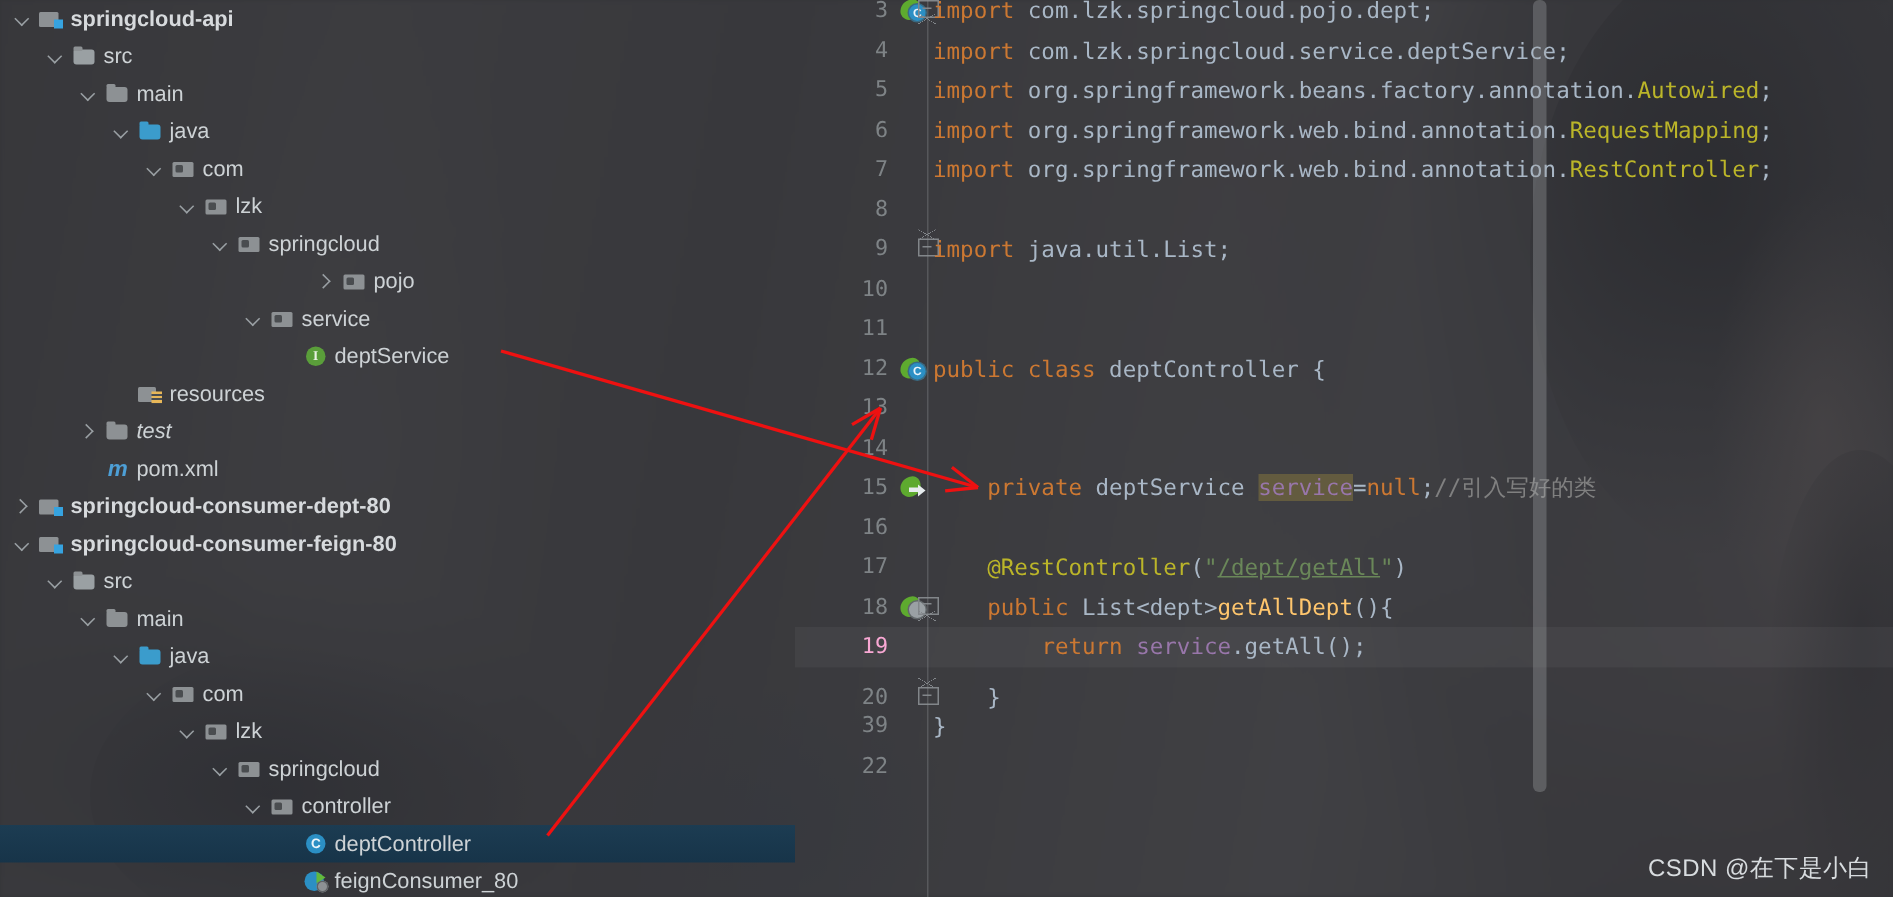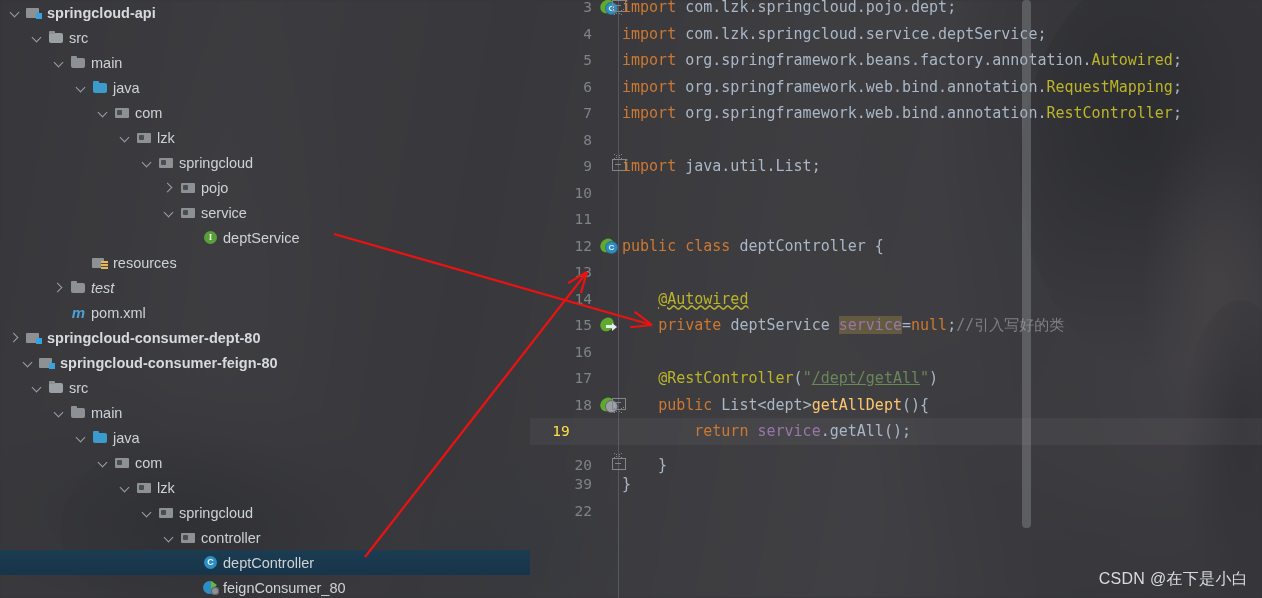--- a/index.html
+++ b/index.html
@@ -75,21 +75,21 @@
   
   #splitter{position:absolute;left:508px;top:0;width:22px;height:598px;z-index:4;}
   #vscroll{position:absolute;left:514px;top:0;width:9px;height:528px;background:rgba(160,163,166,.34);border-radius:4px;}
 
   
   #editor{position:absolute;left:530px;top:0;width:732px;height:598px;z-index:3;
     font-family:"DejaVu Sans Mono","Liberation Mono",monospace;font-size:15px;}
   .eline{position:absolute;left:0;width:732px;height:26.5px;line-height:26.5px;white-space:pre;}
   .eline.cur{background:rgba(255,255,255,.045);}
   .lnum{position:absolute;left:0;width:62px;text-align:right;color:#7e8386;font-size:14.5px;}
-  .lnum.hl{color:#fde047;text-align:center;}
+  .lnum.hl{color:#f9a8d4;}
   .gicon{position:absolute;left:70px;top:5px;width:17px;height:16px;}
   .gicon .bean{position:absolute;left:0;top:1px;width:14px;height:13px;border-radius:60% 40% 55% 45%;
       background:#5eaa2f;transform:rotate(-18deg);}
   .gicon .badge{position:absolute;left:6px;top:4px;width:11px;height:11px;border-radius:50%;
       background:#2b8fc4;box-shadow:0 0 0 1px #3a6a82;}
   .gicon .badge.gray{background:#9aa0a4;box-shadow:0 0 0 1px #63686b;}
   .gicon .badge.arrow{background:transparent;box-shadow:none;}
   .gicon .badge.arrow::before{content:"";position:absolute;left:0;top:4px;width:8px;height:3px;background:#e7ecef;}
   .gicon .badge.arrow::after{content:"";position:absolute;left:6px;top:1.5px;width:0;height:0;
       border-left:5px solid #e7ecef;border-top:4px solid transparent;border-bottom:4px solid transparent;}
@@ -185,21 +185,21 @@
         <span class="ic pkg"></span>
         <span class="lbl">lzk</span>
       </div>
       <div class="row" style="top: 150px;">
         <span style="display: inline-block; flex: 0 0 auto; width: 140px;"></span>
         <span class="arrowtog down"></span>
         <span style="display: inline-block; flex: 0 0 auto; width: 5px;"></span>
         <span class="ic pkg"></span>
         <span class="lbl">springcloud</span>
       </div>
-      <div class="row" style="top: 175px;">
+      <div class="row" style="top: 175px; padding-left: 48px;">
         <span style="display: inline-block; flex: 0 0 auto; width: 162px;"></span>
         <span class="arrowtog right"></span>
         <span style="display: inline-block; flex: 0 0 auto; width: 5px;"></span>
         <span class="ic pkg"></span>
         <span class="lbl">pojo</span>
       </div>
       <div class="row" style="top: 200px;">
         <span style="display: inline-block; flex: 0 0 auto; width: 162px;"></span>
         <span class="arrowtog down"></span>
         <span style="display: inline-block; flex: 0 0 auto; width: 5px;"></span>
@@ -234,21 +234,21 @@
         <span class="ic maven">m</span>
         <span class="lbl">pom.xml</span>
       </div>
       <div class="row bold" style="top: 325px;">
         <span style="display: inline-block; flex: 0 0 auto; width: 8px;"></span>
         <span class="arrowtog right"></span>
         <span style="display: inline-block; flex: 0 0 auto; width: 5px;"></span>
         <span class="ic module"></span>
         <span class="lbl">springcloud-consumer-dept-80</span>
       </div>
-      <div class="row bold" style="top: 350px; padding-left: 13px;">
+      <div class="row bold" style="top: 350px;">
         <span style="display: inline-block; flex: 0 0 auto; width: 8px;"></span>
         <span class="arrowtog down"></span>
         <span style="display: inline-block; flex: 0 0 auto; width: 5px;"></span>
         <span class="ic module"></span>
         <span class="lbl">springcloud-consumer-feign-80</span>
       </div>
       <div class="row" style="top: 375px;">
         <span style="display: inline-block; flex: 0 0 auto; width: 30px;"></span>
         <span class="arrowtog down"></span>
         <span style="display: inline-block; flex: 0 0 auto; width: 5px;"></span>
@@ -325,21 +325,21 @@
       <div class="eline" style="top: 20.5px;"><span class="lnum">4</span><span class="code"><span class="k">import </span><span class="t">com.lzk.springcloud.service.deptService</span><span class="t">;</span></span></div>
       <div class="eline" style="top: 47px;"><span class="lnum">5</span><span class="code"><span class="k">import </span><span class="t">org.springframework.beans.factory.annotation.</span><span class="an">Autowired</span><span class="t">;</span></span></div>
       <div class="eline" style="top: 73.5px;"><span class="lnum">6</span><span class="code"><span class="k">import </span><span class="t">org.springframework.web.bind.annotation.</span><span class="an">RequestMapping</span><span class="t">;</span></span></div>
       <div class="eline" style="top: 100px;"><span class="lnum">7</span><span class="code"><span class="k">import </span><span class="t">org.springframework.web.bind.annotation.</span><span class="an">RestController</span><span class="t">;</span></span></div>
       <div class="eline" style="top: 126.5px;"><span class="lnum">8</span><span class="code"></span></div>
       <div class="eline" style="top: 153px;"><span class="lnum">9</span><span class="fold up"><span class="box"></span></span><span class="code"><span class="k">import </span><span class="t">java.util.List</span><span class="t">;</span></span></div>
       <div class="eline" style="top: 179.5px;"><span class="lnum">10</span><span class="code"></span></div>
       <div class="eline" style="top: 206px;"><span class="lnum">11</span></div>
       <div class="eline" style="top: 232.5px;"><span class="lnum">12</span><span class="gicon"><span class="bean"></span><span class="badge"><span>C</span></span></span><span class="code"><span class="k">public </span><span class="k">class </span><span class="t">deptController</span><span class="t"> {</span></span></div>
       <div class="eline" style="top: 259px;"><span class="lnum">13</span><span class="code"></span></div>
-      <div class="eline" style="top: 285.5px;"><span class="lnum">14</span><span class="code"><span class="t">    </span><span class="an wavy">@Autowired</span></span></div>
+      <div class="eline" style="top: 285.5px;"><span class="lnum">14</span></div>
       <div class="eline" style="top: 312px;"><span class="lnum">15</span><span class="gicon"><span class="bean"></span><span class="badge arrow"></span></span><span class="code"><span class="t">    </span><span class="k">private </span><span class="t">deptService </span><span class="fld hl-ident">service</span><span class="t">=</span><span class="k">null</span><span class="t">;</span><span class="cmt">//引入写好的类</span></span></div>
       <div class="eline" style="top: 338.5px;"><span class="lnum">16</span><span class="code"></span></div>
       <div class="eline" style="top: 365px;"><span class="lnum">17</span><span class="code"><span class="t">    </span><span class="an">@RestController</span><span class="t">(</span><span class="s">"</span><span class="s uline">/dept/getAll</span><span class="s">"</span><span class="t">)</span></span></div>
       <div class="eline" style="top: 391.5px;"><span class="lnum">18</span><span class="gicon"><span class="bean"></span><span class="badge gray"></span></span><span class="fold tri"><span class="box"></span></span><span class="code"><span class="t">    </span><span class="k">public </span><span class="t">List</span><span class="t">&lt;</span><span class="t">dept</span><span class="t">&gt;</span><span class="m">getAllDept</span><span class="t">(){</span></span></div>
       <div class="eline cur" style="top: 418px;"><span class="lnum hl">19</span><span class="code"><span class="t">        </span><span class="k">return </span><span class="fld">service</span><span class="t">.</span><span class="t">getAll</span><span class="t">();</span></span></div>
       <div class="eline" style="top: 452px;"><span class="lnum">20</span><span class="fold up"><span class="box"></span></span><span class="code"><span class="t">    }</span></span></div>
       <div class="eline" style="top: 471px;"><span class="lnum">39</span><span class="code"><span class="t">}</span></span></div>
       <div class="eline" style="top: 497.5px;"><span class="lnum">22</span><span class="code"></span></div>
     </div>
 

